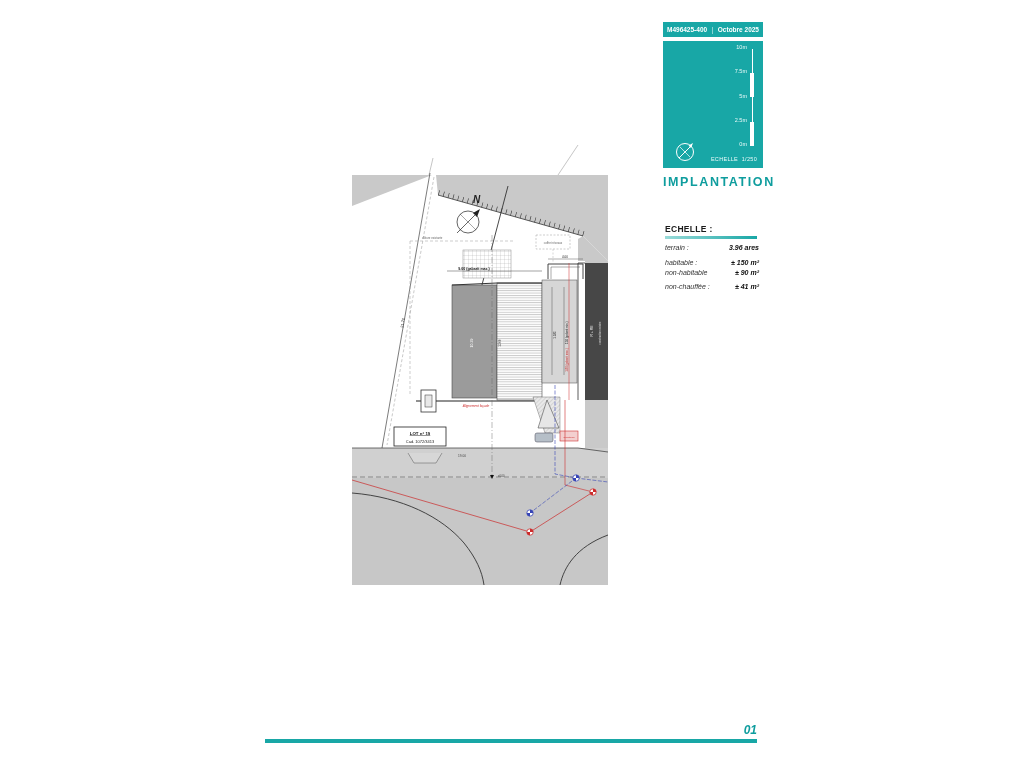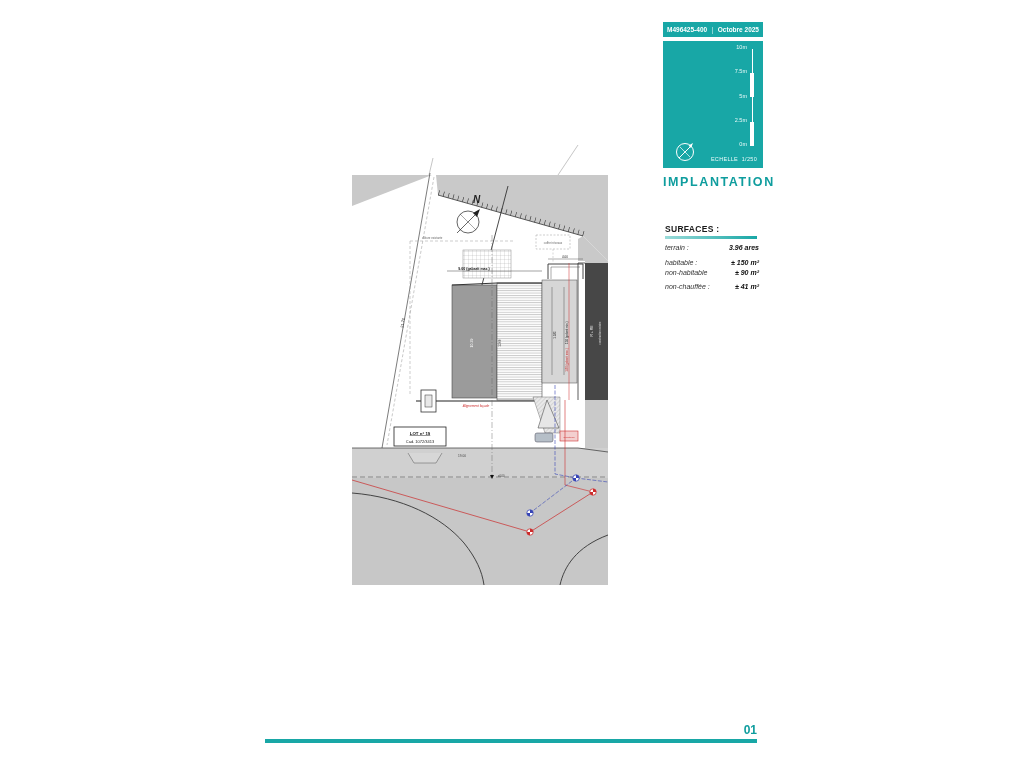--- a/index.html
+++ b/index.html
@@ -53,21 +53,21 @@
     left:665px; width:94px; display:flex; justify-content:space-between;
     font-size:7px; color:#2b2b2b;
   }
   .surf-row .lbl { font-style:italic; color:#333; }
   .surf-row .val { font-style:italic; font-weight:bold; color:#111; }
 
   
   #footer-bar { left:265px; top:739px; width:492px; height:3.5px; background:#18a7a6; }
   #page-number {
     left:700px; top:723px; width:57px; text-align:right; color:#0f9d9e;
-    font-size:12px; font-weight:bold; 
+    font-size:12px; font-weight:bold; font-style:italic;
   }
 
   
   #site-plan { left:352px; top:140px; }
   svg text { font-family:"Liberation Sans", sans-serif; }
 </style>
 </head>
 <body>
 
 <div id="page">
@@ -93,21 +93,21 @@
       <line x1="7" y1="9" x2="17" y2="19" stroke="#ffffff" stroke-width="0.7"></line>
       <polygon points="20,5 15.5,7.5 18,10" fill="#ffffff"></polygon>
     </svg>
     <div id="echelle">
       <span>ECHELLE</span>&nbsp;&nbsp;<span>1/250</span>
     </div>
   </div>
 
   <div id="section-title" class="abs">IMPLANTATION</div>
 
-  <div id="surfaces-heading" class="abs">SURFACES :</div>
+  <div id="surfaces-heading" class="abs">ECHELLE :</div>
   <div id="surfaces-underline" class="abs"></div>
 
   <div class="surf-row abs" style="top:244px;">
     <span class="lbl">terrain :</span>
     <span class="val">3.96 ares</span>
   </div>
   <div class="surf-row abs" style="top:259px;">
     <span class="lbl">habitable :</span>
     <span class="val">± 150 m²</span>
   </div>

